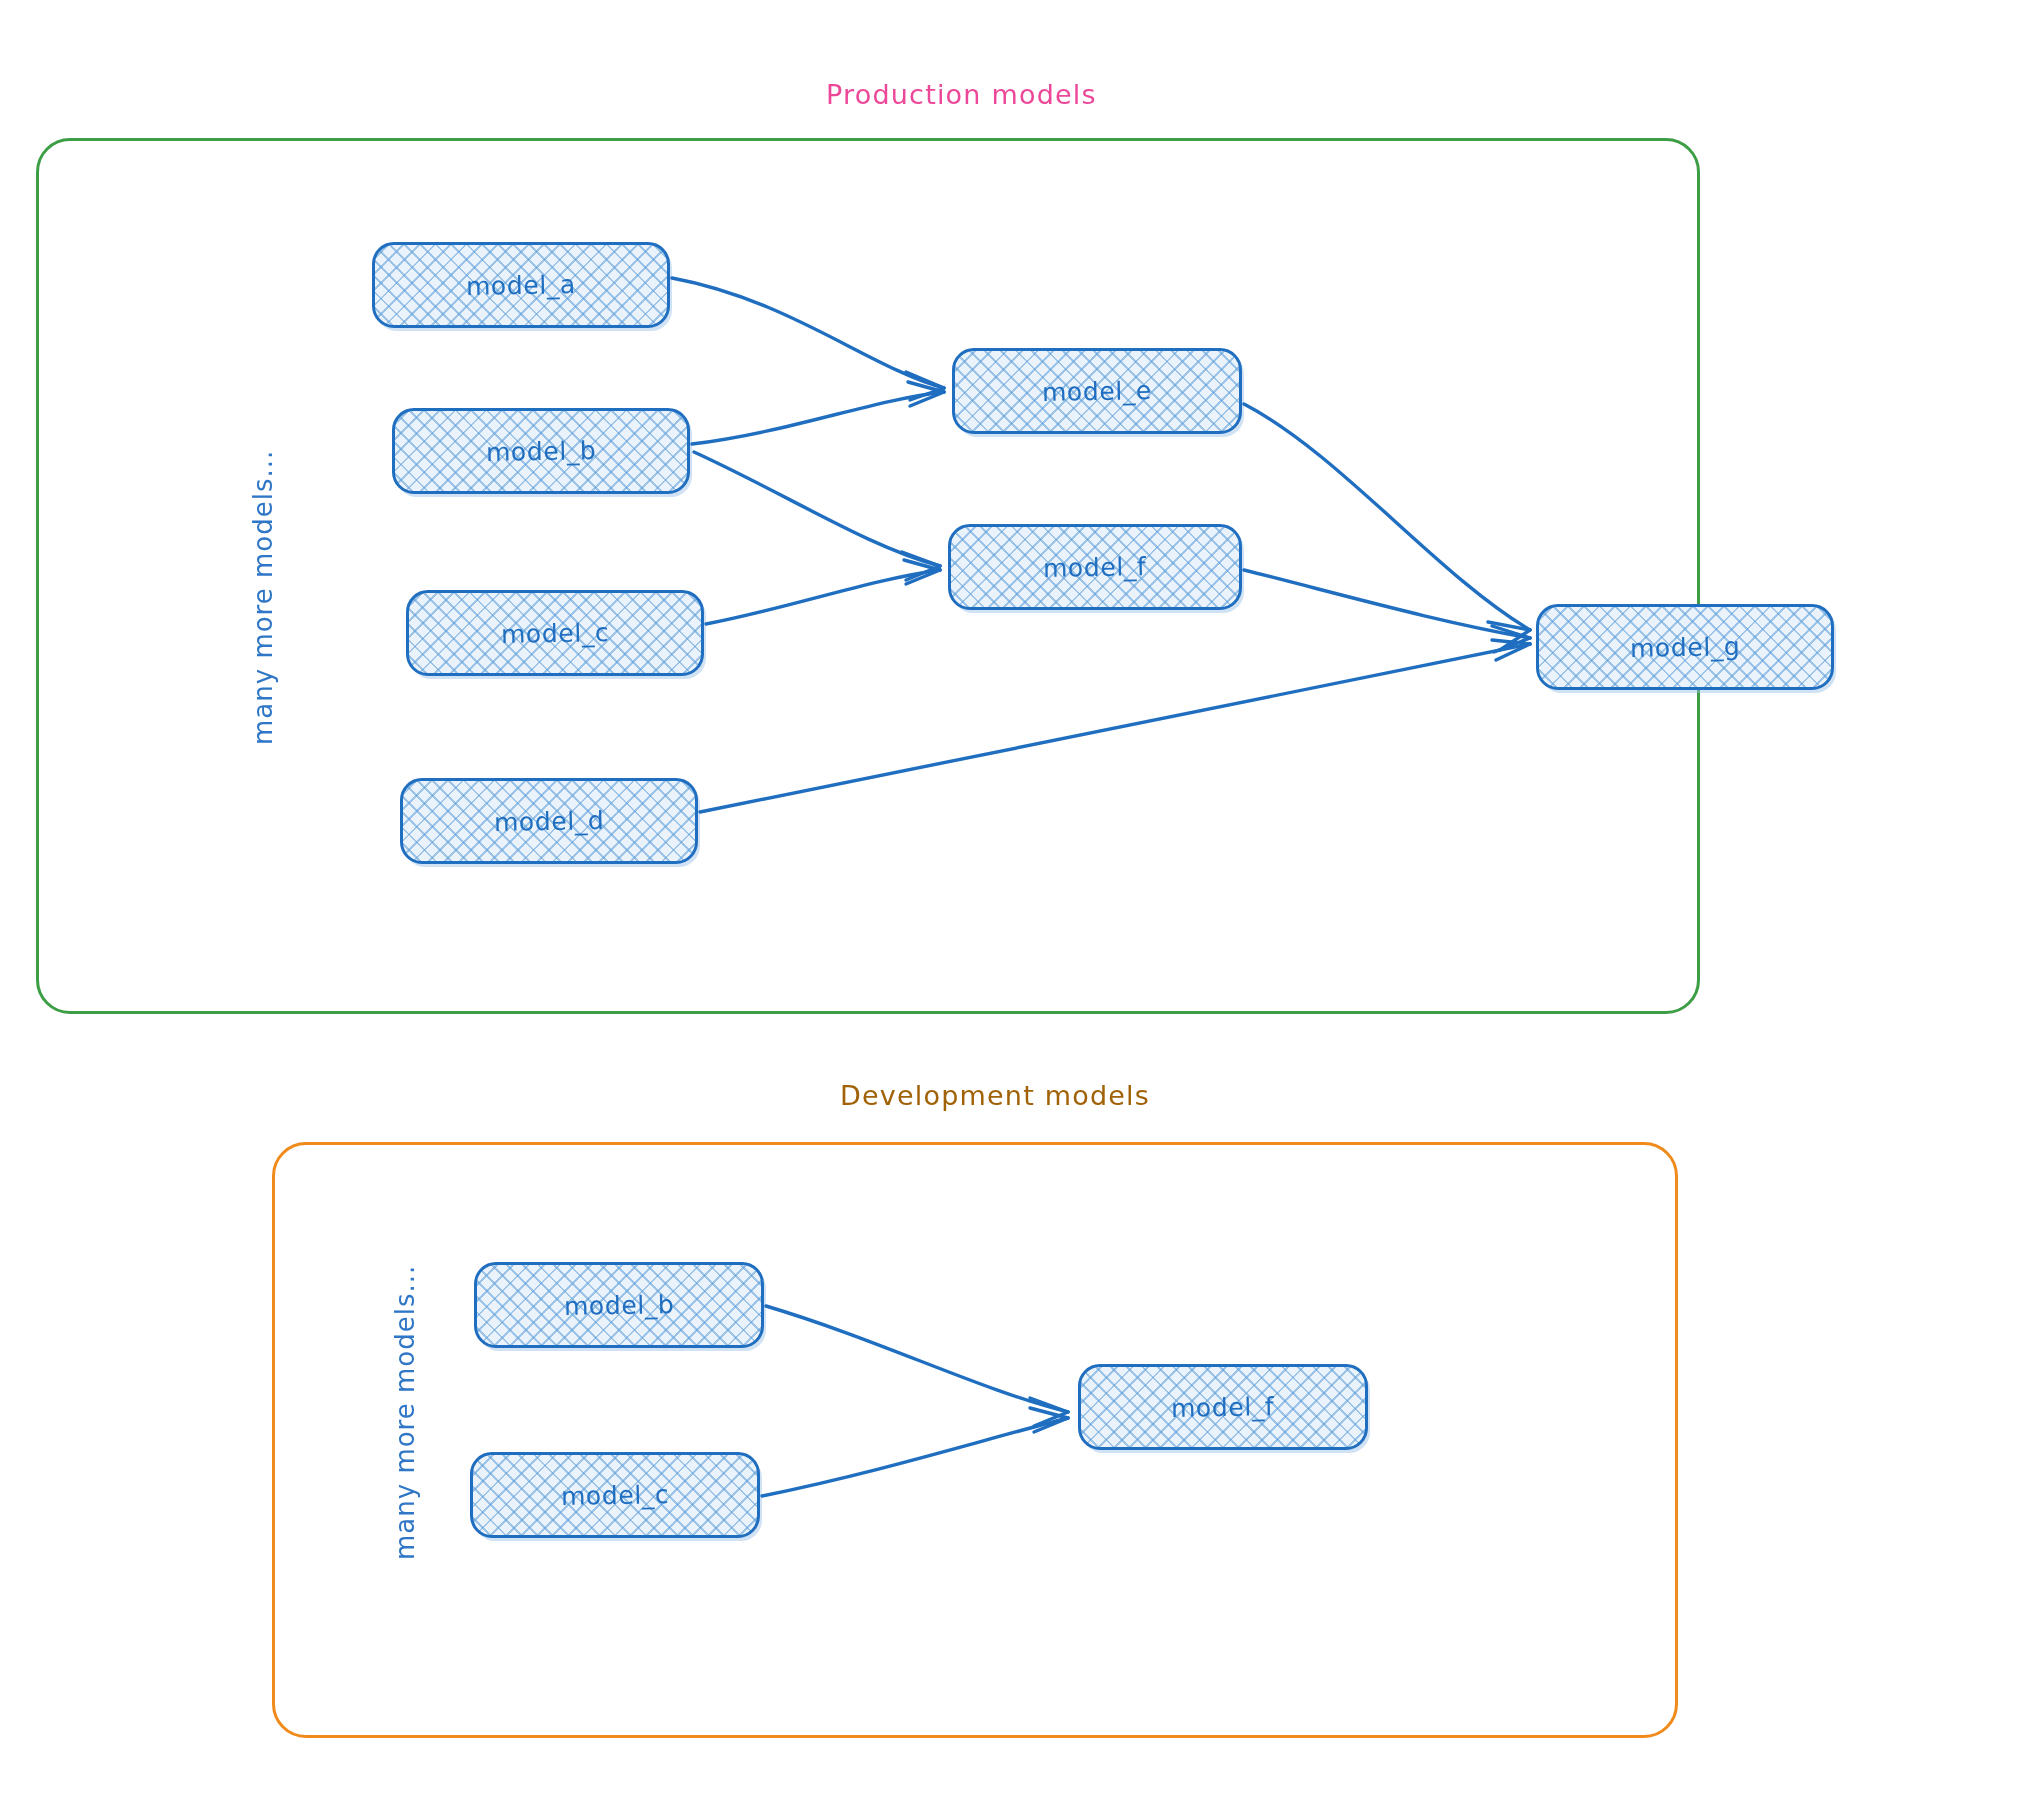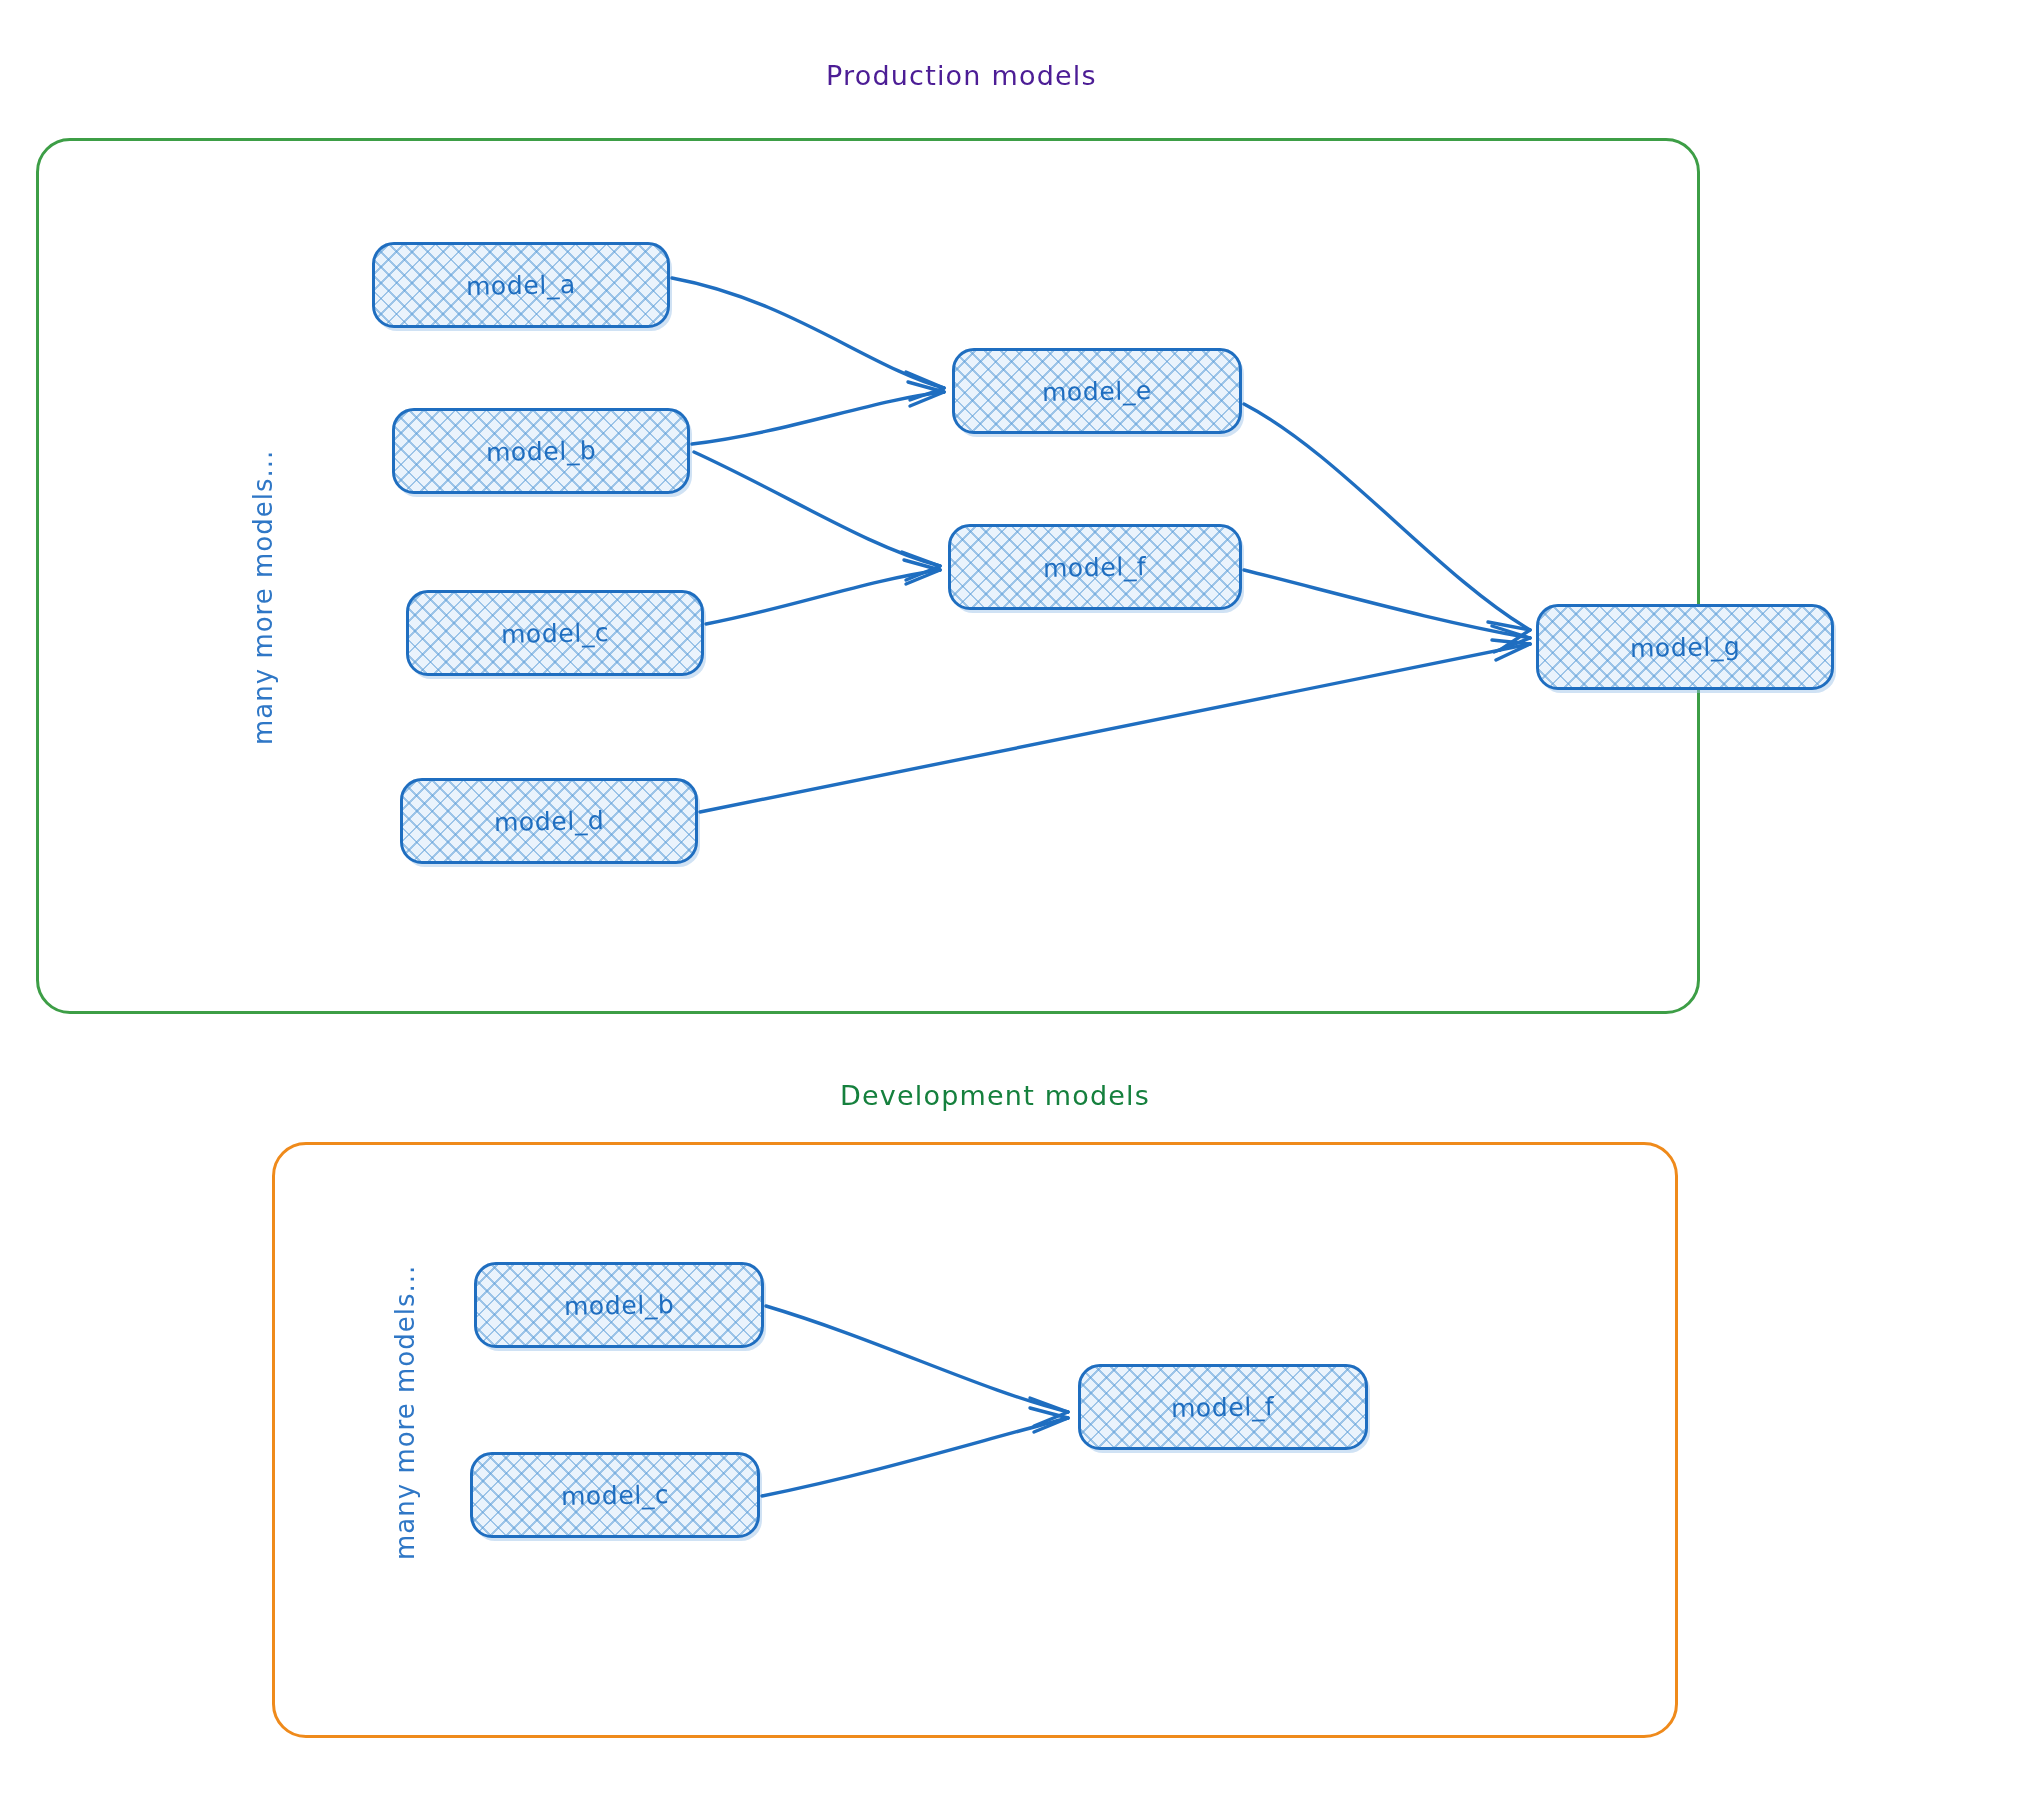--- a/index.html
+++ b/index.html
@@ -6,22 +6,22 @@
   body{width:2024px;height:1818px;position:relative;overflow:hidden;
        font-family:"DejaVu Sans","Liberation Sans",sans-serif;}
 
   .canvas{position:absolute;inset:0;}
 
   svg.layer{position:absolute;left:0;top:0;width:2024px;height:1818px;
             overflow:visible;pointer-events:none;}
 
   .group-title{position:absolute;white-space:nowrap;font-size:27px;
                letter-spacing:1.2px;font-weight:400;}
-  .group-title.prod{color:#4c1d95;}
-  .group-title.dev{color:#15803d;}
+  .group-title.prod{color:#ec4899;margin-top:19px;}
+  .group-title.dev{color:#a16207;}
 
   .group-box{position:absolute;border-radius:34px;background:transparent;}
   .group-box.prod{border:3px solid #3d9e46;}
   .group-box.dev{border:3px solid #ef8a1b;}
 
   .node{position:absolute;border-radius:22px;
         border:3px solid #1f6ec0;
         box-sizing:border-box;
         display:flex;align-items:center;justify-content:center;
         background-color:#eaf3fc;

